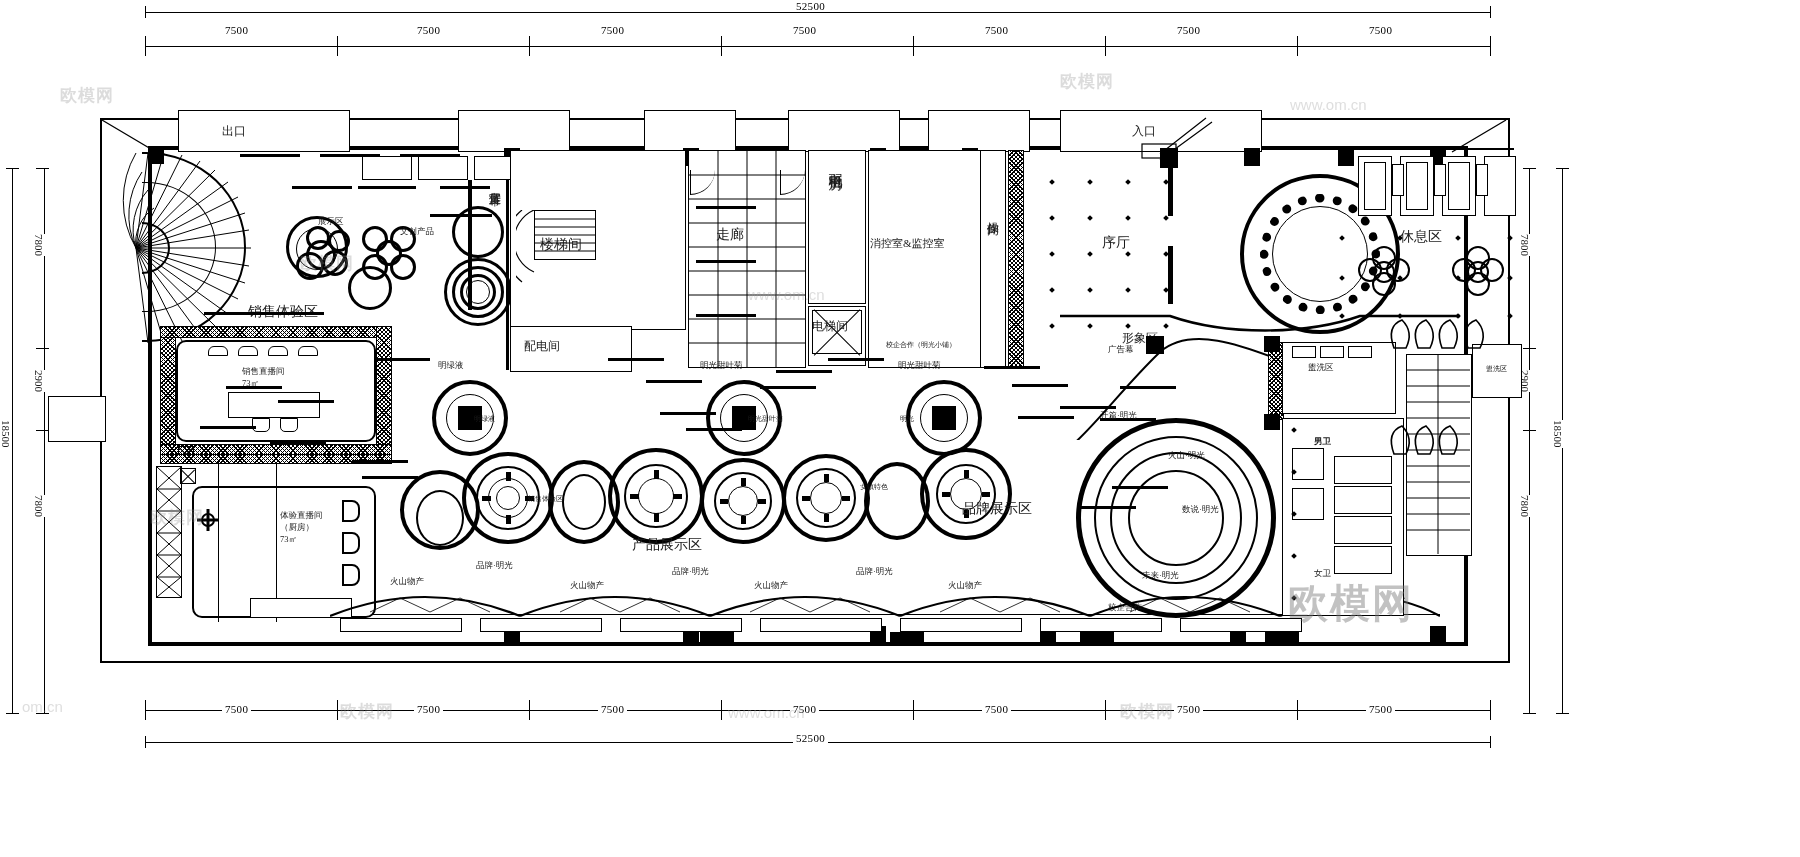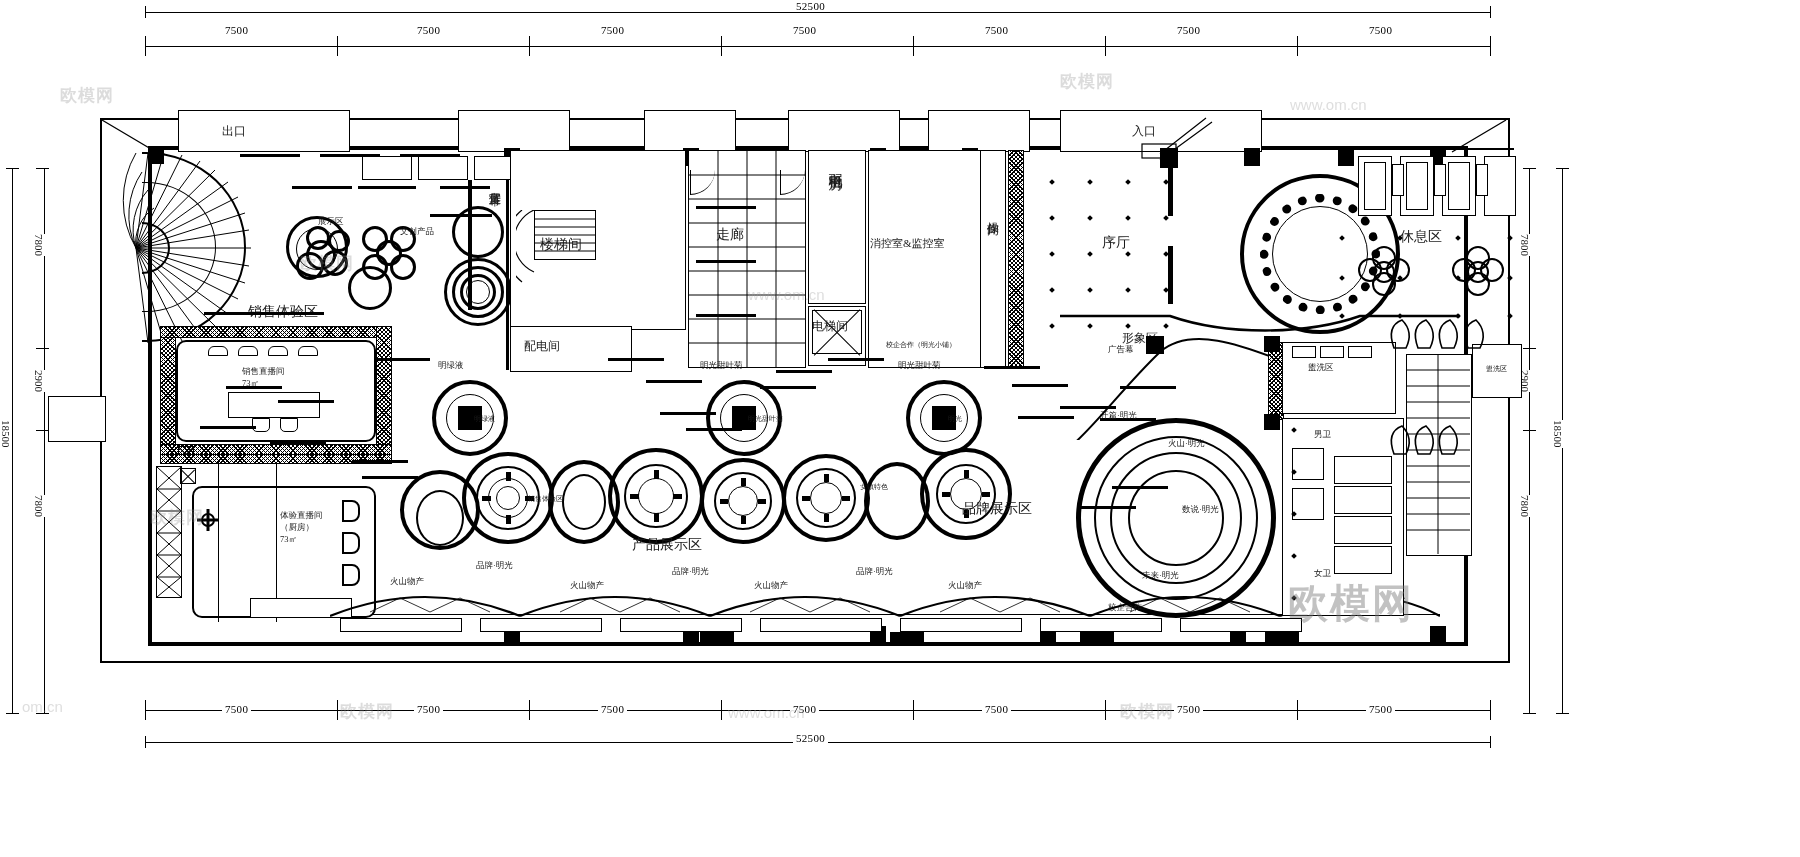--- a/index.html
+++ b/index.html
@@ -519,21 +519,21 @@
       <div class="ring" style="left:606px;top:262px;width:76px;height:76px;border-width:4px;"></div>
       <div class="ring1" style="left:620px;top:276px;width:48px;height:48px;"></div>
       <div class="blackblk" style="left:632px;top:288px;width:24px;height:24px;"></div>
       <div class="lbl sm" style="left:600px;top:242px;">明光甜叶菊</div>
       <div class="lbl xs" style="left:648px;top:296px;">明光甜叶菊</div>
 
       <div class="ring" style="left:806px;top:262px;width:76px;height:76px;border-width:4px;"></div>
       <div class="ring1" style="left:820px;top:276px;width:48px;height:48px;"></div>
       <div class="blackblk" style="left:832px;top:288px;width:24px;height:24px;"></div>
       <div class="lbl sm" style="left:798px;top:242px;">明光甜叶菊</div>
-      <div class="lbl xs" style="left:848px;top:296px;">明光</div>
+      <div class="lbl xs" style="left:800px;top:296px;">明光</div>
     </div>
 
     <div>
       <div class="bar" style="left:274px;top:240px;width:56px;"></div>
       <div class="bar" style="left:508px;top:240px;width:56px;"></div>
       <div class="bar" style="left:676px;top:252px;width:56px;"></div>
       <div class="bar" style="left:728px;top:240px;width:56px;"></div>
       <div class="bar" style="left:884px;top:248px;width:56px;"></div>
       <div class="bar" style="left:546px;top:262px;width:56px;"></div>
       <div class="bar" style="left:660px;top:268px;width:56px;"></div>
@@ -629,21 +629,21 @@
     </div>
 
     <div class="lbl big" style="left:862px;top:382px;">品牌展示区</div>
     <div class="lbl big" style="left:532px;top:418px;">产品展示区</div>
 
     <div class="ring" style="left:976px;top:300px;width:200px;height:200px;border-width:5px;"></div>
     <div class="ring" style="left:994px;top:318px;width:164px;height:164px;border-width:2.4px;"></div>
     <div class="ring" style="left:1010px;top:334px;width:132px;height:132px;border-width:2.4px;"></div>
     <div class="ring" style="left:1028px;top:352px;width:96px;height:96px;border-width:2.4px;"></div>
     <div class="lbl sm" style="left:1000px;top:292px;">开篇·明光</div>
-    <div class="lbl sm" style="left:1068px;top:320px;">火山·明光</div>
+    <div class="lbl sm" style="left:1068px;top:332px;">火山·明光</div>
     <div class="lbl sm" style="left:1082px;top:386px;">数说·明光</div>
     <div class="lbl sm" style="left:1042px;top:452px;">未来·明光</div>
     <div class="lbl sm" style="left:1008px;top:484px;">校企合作</div>
 
     <svg style="position:absolute;left:940px;top:212px;width:250px;height:110px;pointer-events:none">
       <path d="M0 136 C 40 120, 70 70, 120 22 C 150 -4, 200 14, 250 34" fill="none" stroke="#000" stroke-width="2"></path>
     </svg>
     <div class="blackblk" style="left:1046px;top:218px;width:18px;height:18px;"></div>
     <div class="lbl sm" style="left:1008px;top:226px;">广告幕</div>
 
@@ -679,21 +679,21 @@
     <div class="col" style="left:1164px;top:218px;width:16px;height:16px;"></div>
     <div class="col" style="left:1164px;top:296px;width:16px;height:16px;"></div>
     <div class="roomthin" style="left:1182px;top:224px;width:112px;height:70px;"></div>
     <div class="lbl sm" style="left:1208px;top:244px;">盥洗区</div>
     <div>
       <div class="roomthin" style="left:1192px;top:228px;width:22px;height:10px;"></div>
       <div class="roomthin" style="left:1220px;top:228px;width:22px;height:10px;"></div>
       <div class="roomthin" style="left:1248px;top:228px;width:22px;height:10px;"></div>
     </div>
     <div class="roomthin" style="left:1182px;top:300px;width:120px;height:196px;"></div>
-    <div class="lbl sm" style="left:1214px;top:311px;">男卫</div>
+    <div class="lbl sm" style="left:1214px;top:318px;font-weight:bold;">男卫</div>
     <div class="lbl sm" style="left:1214px;top:450px;">女卫</div>
     <div>
       <div class="roomthin" style="left:1234px;top:338px;width:56px;height:26px;"></div>
       <div class="roomthin" style="left:1234px;top:368px;width:56px;height:26px;"></div>
       <div class="roomthin" style="left:1234px;top:398px;width:56px;height:26px;"></div>
       <div class="roomthin" style="left:1234px;top:428px;width:56px;height:26px;"></div>
       <div class="roomthin" style="left:1192px;top:330px;width:30px;height:30px;"></div>
       <div class="roomthin" style="left:1192px;top:370px;width:30px;height:30px;"></div>
     </div>
     <div class="dotgrid" style="left:1192px;top:310px;width:12px;height:180px;">

